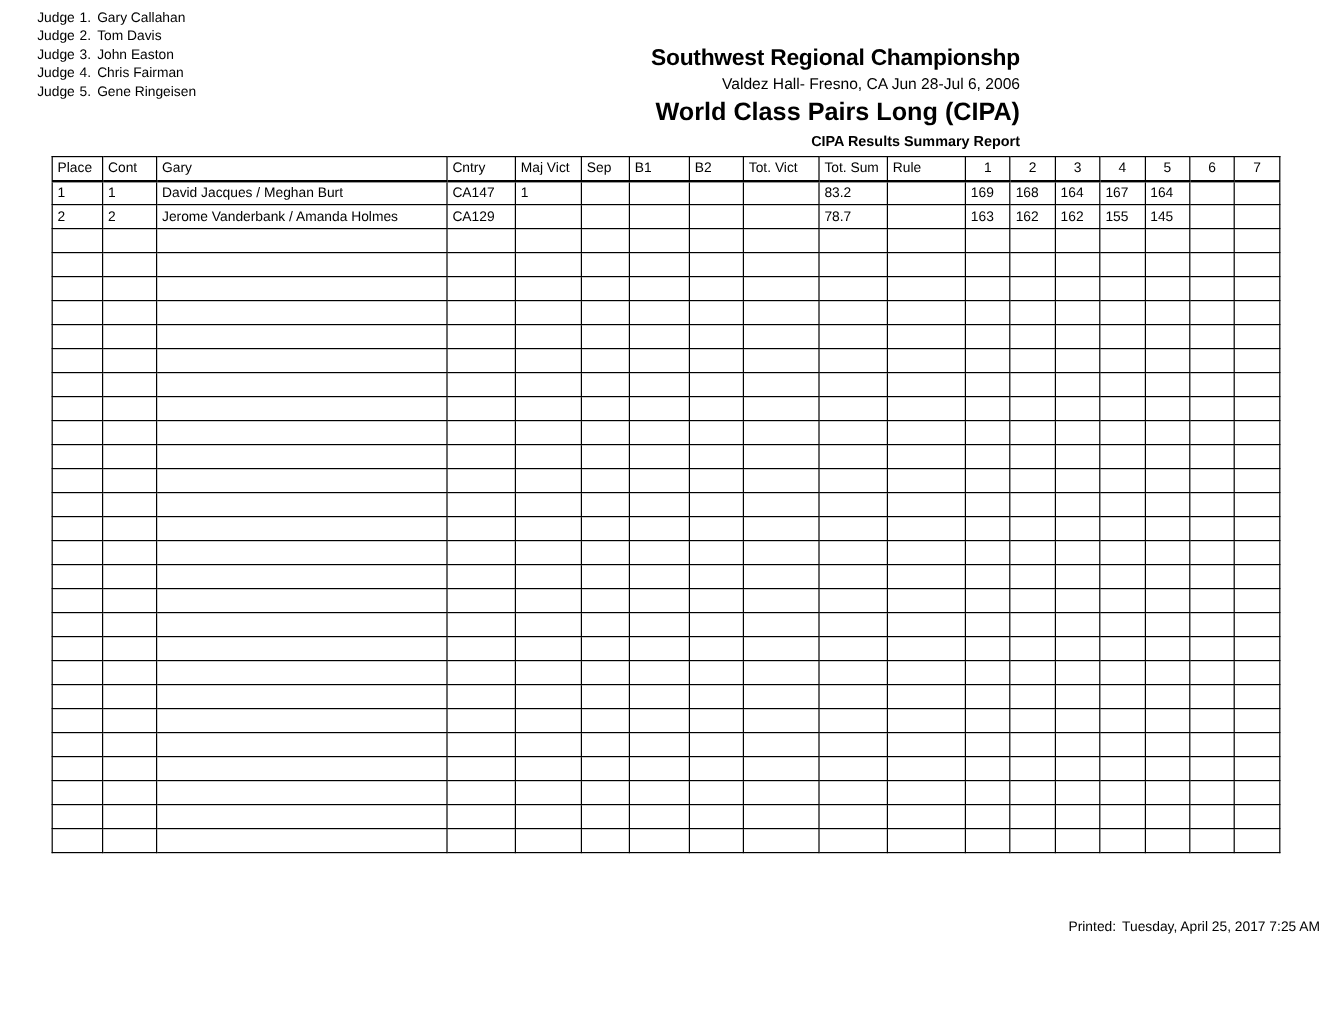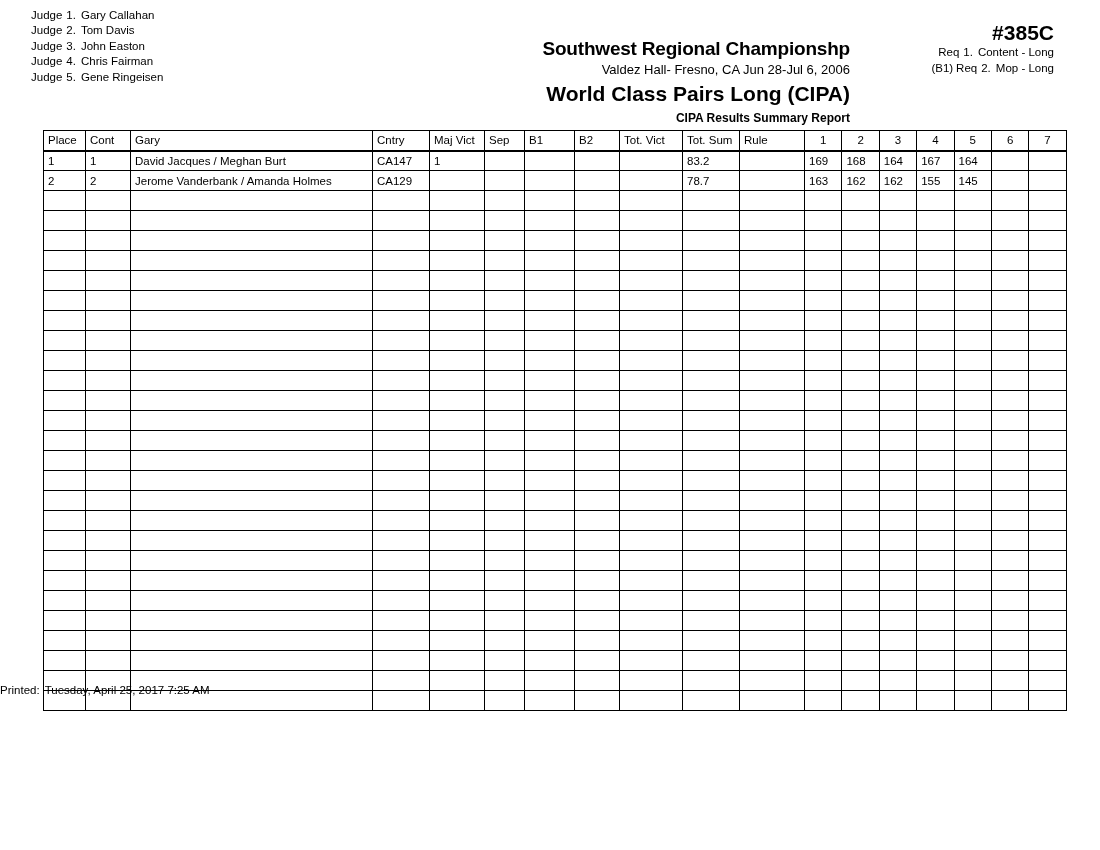--- a/index.html
+++ b/index.html
@@ -140,23 +140,23 @@
   .cell-place { text-align: center; padding: 0; }
   .cell-cont  { text-align: center; padding: 0; }
   .cell-maj   { text-align: left; padding-left: 5px; }
   .cell-score { text-align: center; padding: 0; }
   .cell-tsum  { text-align: left; padding-left: 5px; }
 
   
   .print-footer {
     position: absolute;
     left: 0;
-    top: 684px;
+    top: 767px;
     width: 1100px;
-    text-align: left;
+    text-align: right;
     font-size: 11.5px;
     white-space: nowrap;
   }
   .print-footer .p-lbl { display: inline-block; }
   .print-footer .p-val { display: inline-block; margin-left: 5px; }
 </style>
 </head>
 <body>
 
 <div class="page-header">
@@ -179,29 +179,20 @@
     </span>
   </div>
 
   <div class="title-block">
     <div class="title-main">Southwest Regional Championshp</div>
     <div class="title-venue">Valdez Hall- Fresno, CA  Jun 28-Jul 6, 2006</div>
     <div class="title-event">World Class Pairs Long (CIPA)</div>
     <div class="title-report">CIPA Results Summary Report</div>
   </div>
 
-  <div class="code-panel">
-    <div class="code-number">#385C</div>
-    <div class="req-line">
-      <span class="r-pre"></span><span class="r-lbl">Req</span><span class="r-num">1.</span><span class="r-txt">Content - Long</span>
-    </div>
-    <div class="req-line">
-      <span class="r-pre">(B1)</span><span class="r-lbl">Req</span><span class="r-num">2.</span><span class="r-txt">Mop - Long</span>
-    </div>
-  </div>
 
 </div>
 
 <table class="results-table">
   <colgroup>
     <col class="col-place">
       <col class="col-cont">
       <col class="col-name">
       <col class="col-cntry">
     <col class="col-maj">

